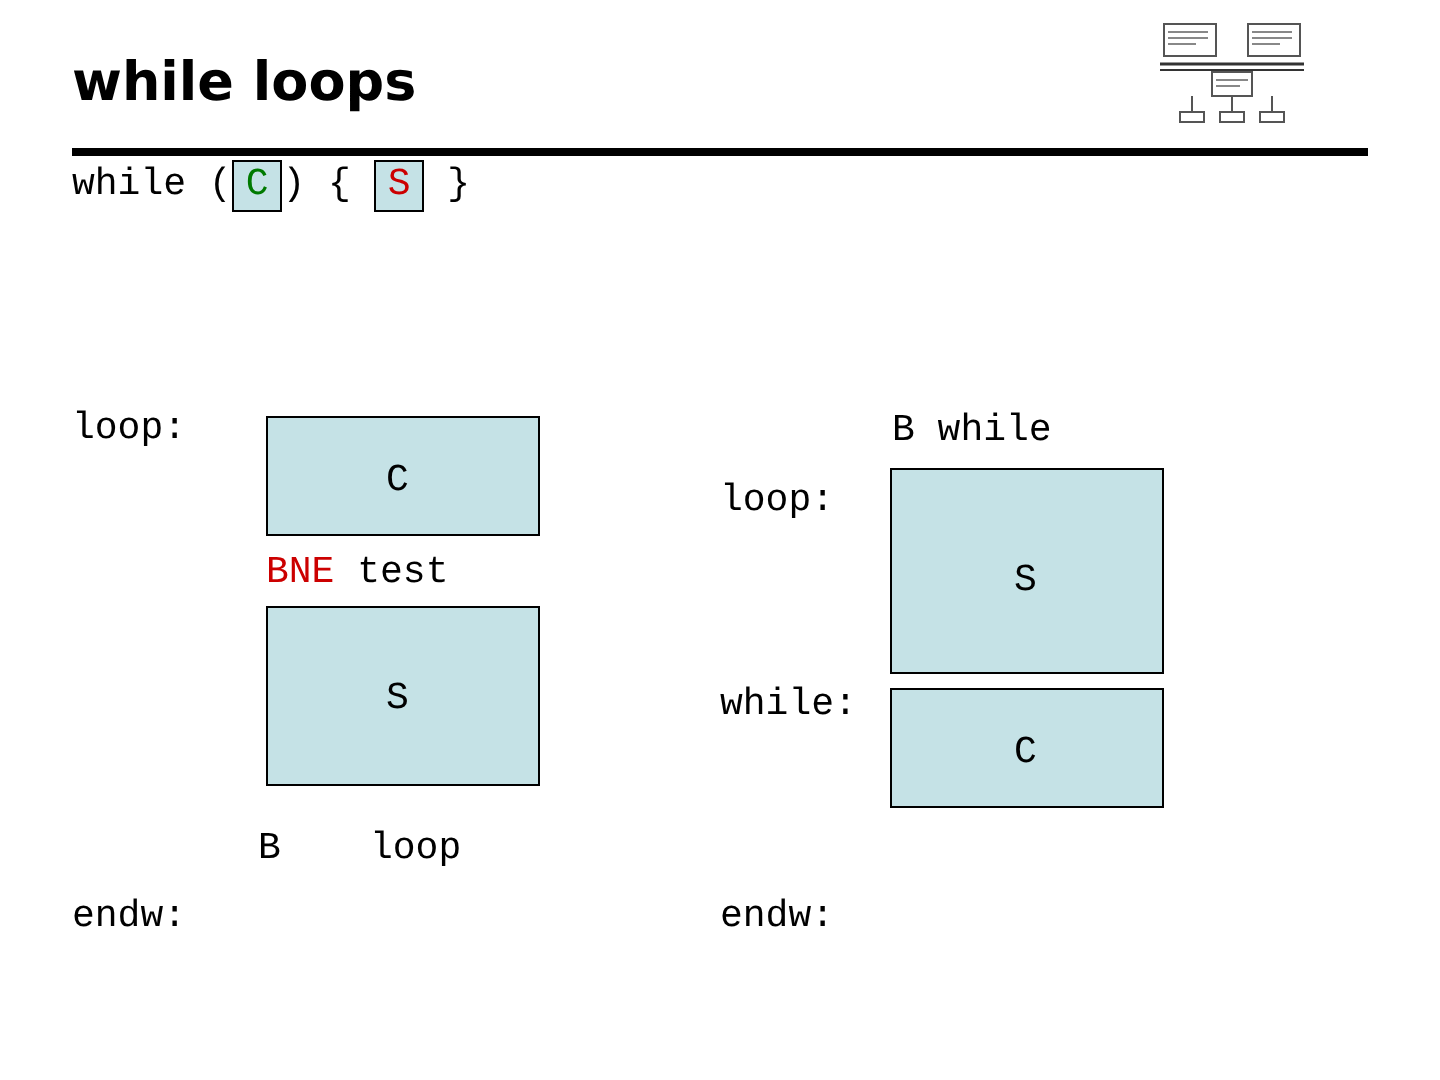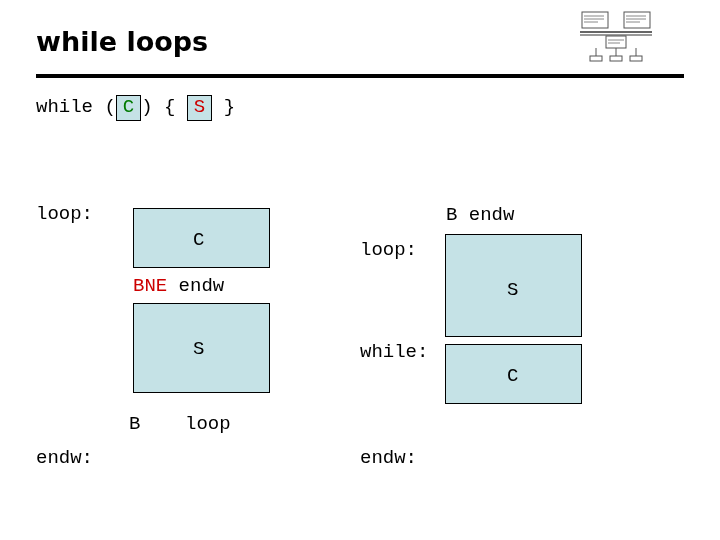--- a/index.html
+++ b/index.html
@@ -42,21 +42,21 @@
   .logo {
     position: absolute;
     right: 16px;
     top: 10px;
     width: 72px;
     height: 52px;
   }
   .code-line {
     position: absolute;
     left: 36px;
-    top: 95px;
+    top: 80px;
     font-family: "Liberation Mono", monospace;
     font-size: 19px;
     white-space: pre;
     color: #000000;
   }
   .boxed {
     display: inline-block;
     border: 1px solid #000000;
     background: #c5e2e6;
     padding: 0px 6px;
@@ -116,32 +116,32 @@
   </svg>
 
   <div class="code-line"><span>while </span><span>(</span><span class="boxed green">C</span><span>)</span><span> { </span><span class="boxed red">S</span><span> }</span></div>
 
   <div class="lbl" style="left:36px; top:203px;">loop:</div>
 
   <div class="block" style="left:133px; top:208px; width:137px; height:60px;">
     <span class="blabel" style="left:59px; top:20px;">C</span>
   </div>
 
-  <div class="lbl" style="left:133px; top:275px;"><span class="red">B</span><span class="red">NE</span><span> endw</span></div>
+  <div class="lbl" style="left:133px; top:275px;"><span class="red">B</span><span class="red">NE</span><span> test</span></div>
 
   <div class="block" style="left:133px; top:303px; width:137px; height:90px;">
     <span class="blabel" style="left:59px; top:34px;">S</span>
   </div>
 
   <div class="lbl" style="left:129px; top:413px;">B</div>
   <div class="lbl" style="left:185px; top:413px;">loop</div>
 
   <div class="lbl" style="left:36px; top:447px;">endw:</div>
 
-  <div class="lbl" style="left:446px; top:204px;">B endw</div>
+  <div class="lbl" style="left:446px; top:204px;">B while</div>
 
   <div class="lbl" style="left:360px; top:239px;">loop:</div>
 
   <div class="block" style="left:445px; top:234px; width:137px; height:103px;">
     <span class="blabel" style="left:61px; top:44px;">S</span>
   </div>
 
   <div class="lbl" style="left:360px; top:341px;">while:</div>
 
   <div class="block" style="left:445px; top:344px; width:137px; height:60px;">

